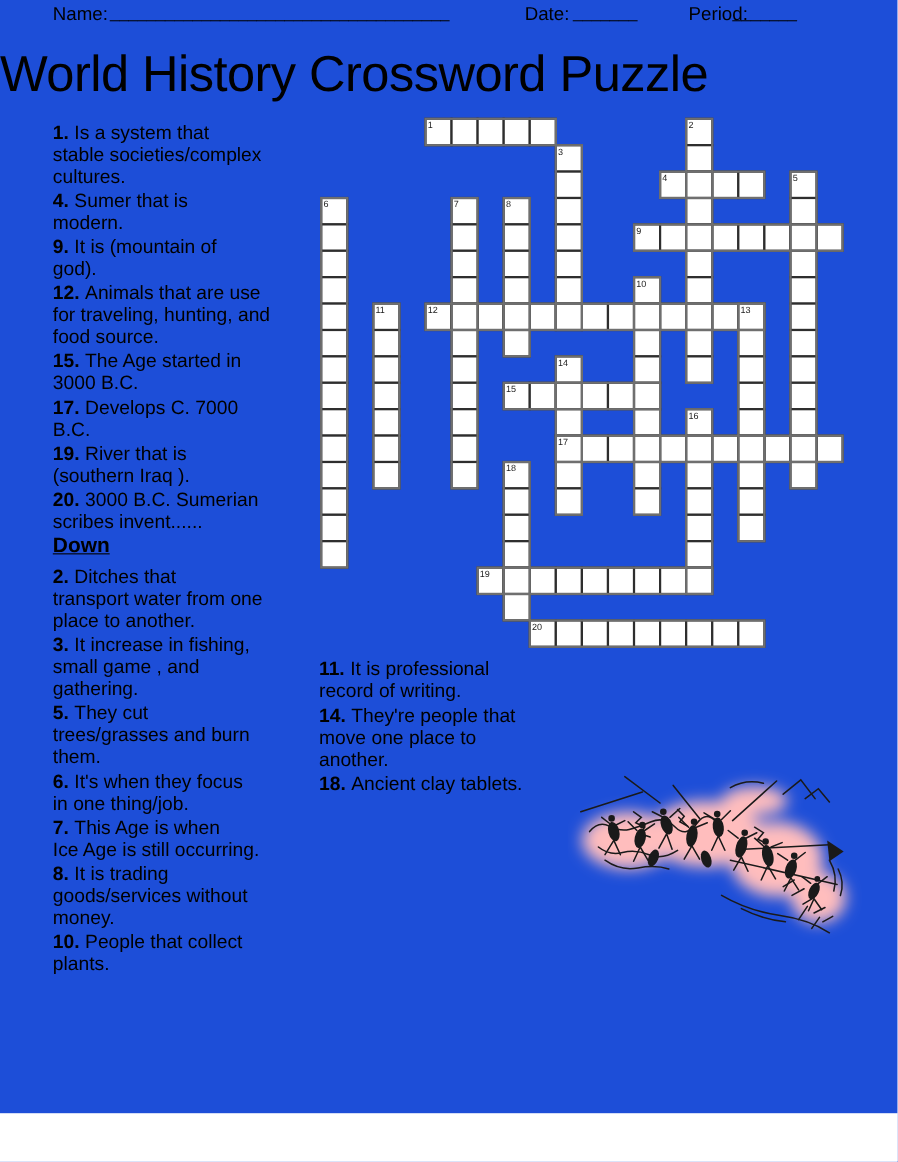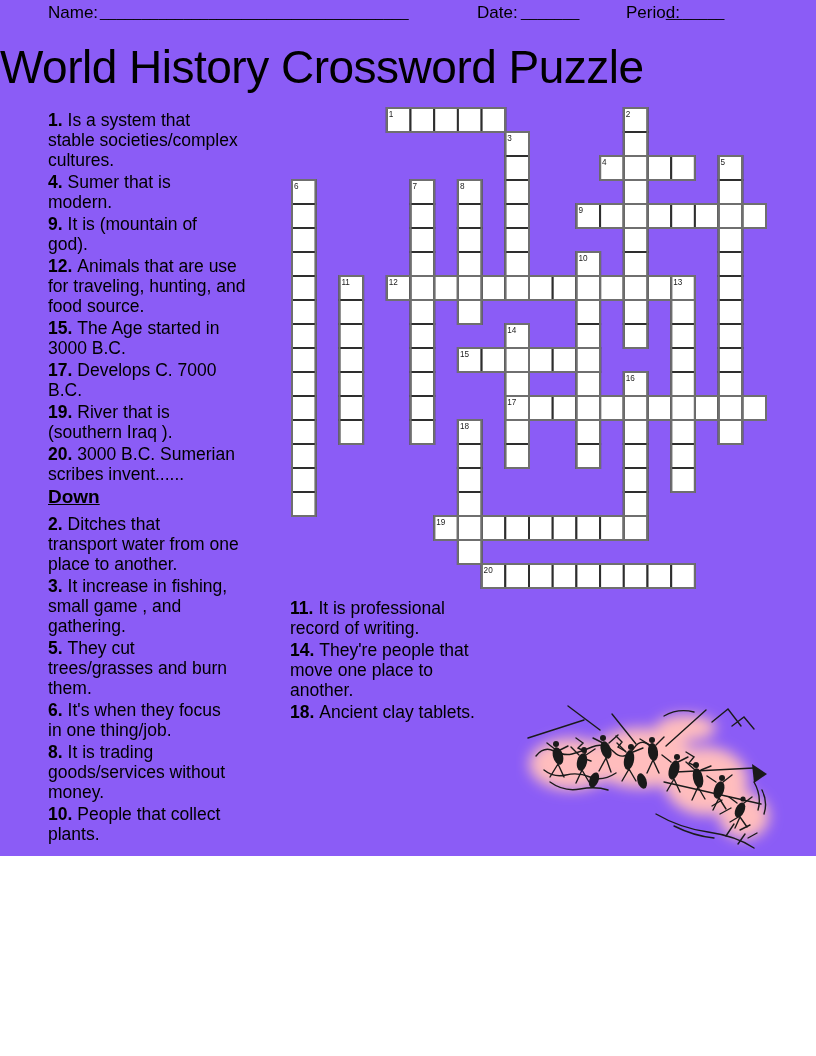--- a/index.html
+++ b/index.html
@@ -1,17 +1,17 @@
 <!DOCTYPE html>
 <html><head>
 <meta charset="utf-8">
 <style>
   html,body{margin:0;padding:0;background:#ffffff;}
   body{width:816px;height:1056px;font-family:"Liberation Sans",sans-serif;color:#000;}
-  .page{position:relative;width:816px;height:856px;overflow:hidden;background:#8b5cf6;}
+  .page{position:relative;width:816px;height:1012px;overflow:hidden;background:#1d4ed8;}
 
   
   .hdr-label{position:absolute;top:3px;font-size:17px;white-space:pre;}
   .hdr-blank{position:absolute;top:3px;font-size:15px;letter-spacing:0;white-space:pre;}
   #page-title{position:absolute;top:44px;left:0;width:816px;text-align:left;
               font-size:46px;line-height:46px;letter-spacing:-0.5px;}
 
   
   .clue-col{position:absolute;}
   #across-col{left:48px;top:110px;width:242px;}
@@ -281,20 +281,22 @@
 transport water from one
 place to another.</span></p>
         <p class="clue"><b>3.</b><span class="txt">It increase in fishing,
 small game , and
 gathering.</span></p>
         <p class="clue"><b>5.</b><span class="txt">They cut
 trees/grasses and burn
 them.</span></p>
         <p class="clue"><b>6.</b><span class="txt">It's when they focus
 in one thing/job.</span></p>
+        <p class="clue"><b>7.</b><span class="txt">This Age is when
+Ice Age is still occurring.</span></p>
         <p class="clue"><b>8.</b><span class="txt">It is trading
 goods/services without
 money.</span></p>
         <p class="clue"><b>10.</b><span class="txt">People that collect
 plants.</span></p>
       </div>
   </div>
 
   <div id="down-col2" class="clue-col">
     <div id="down-clues-2">

